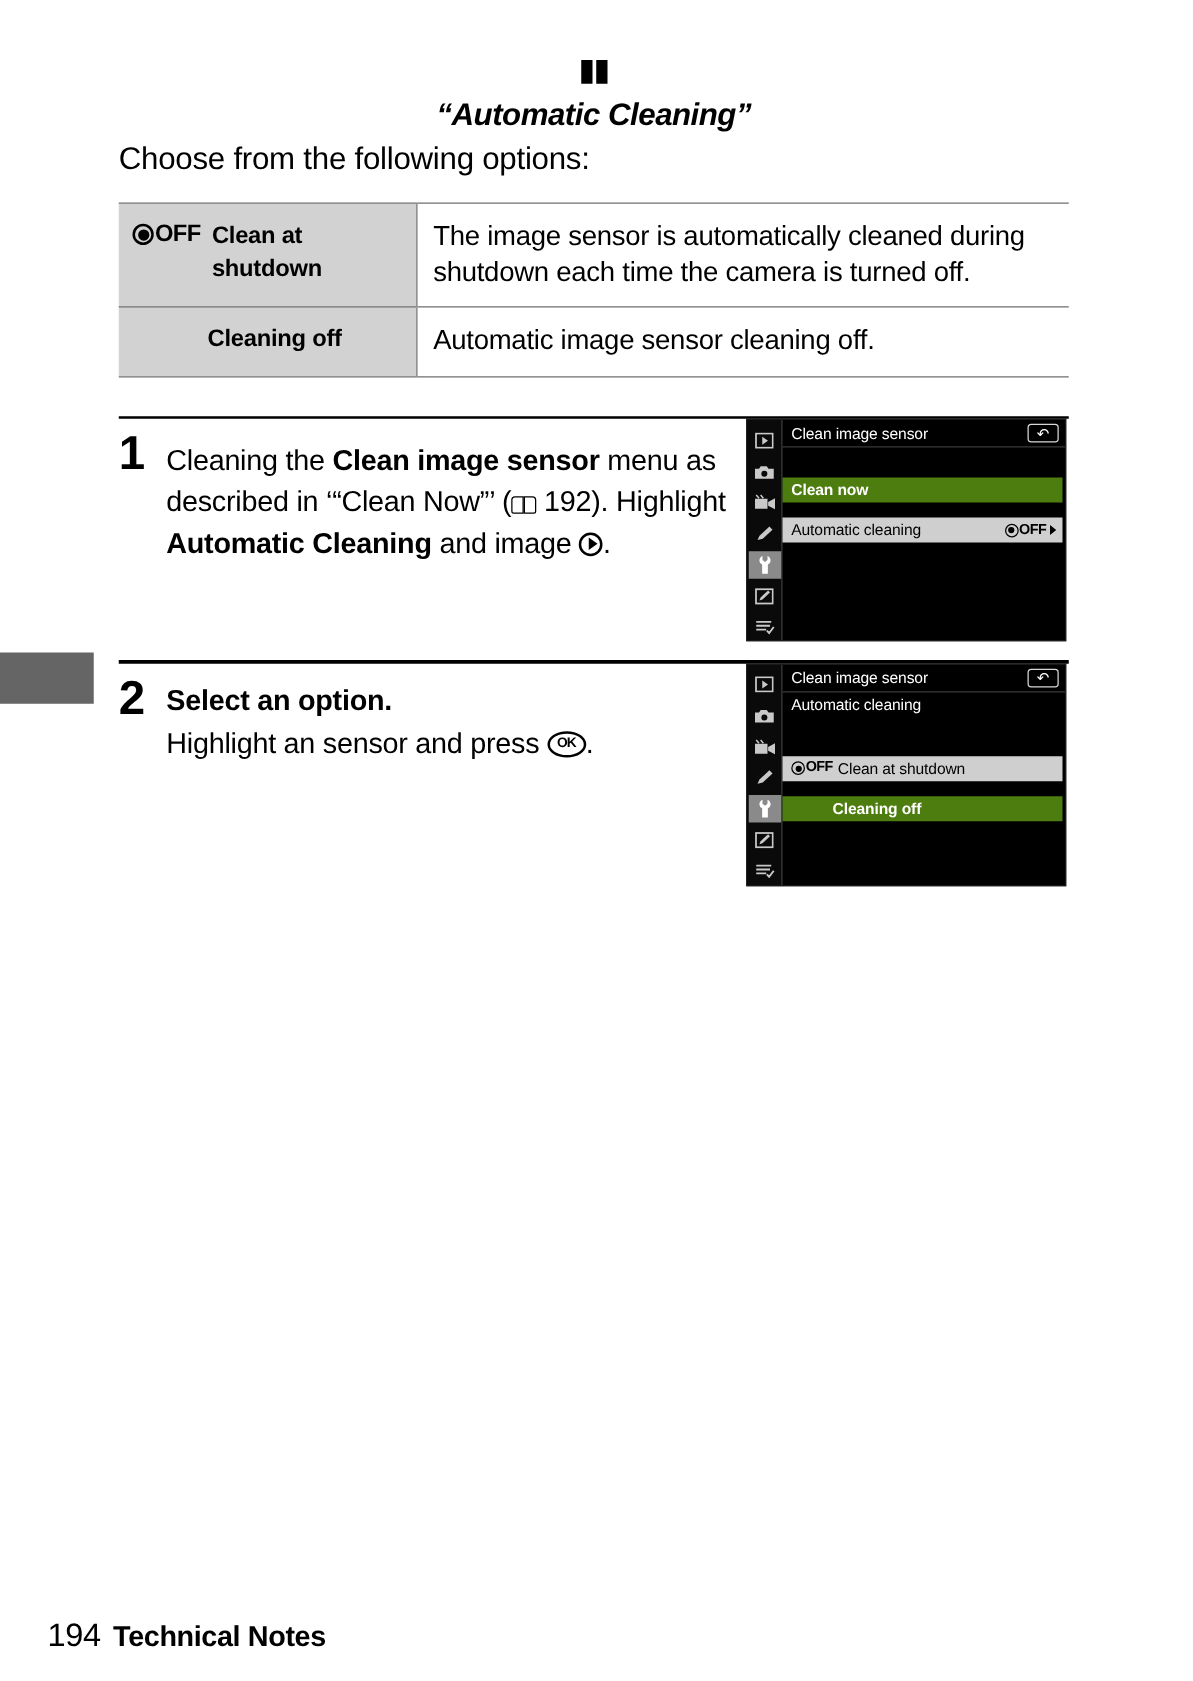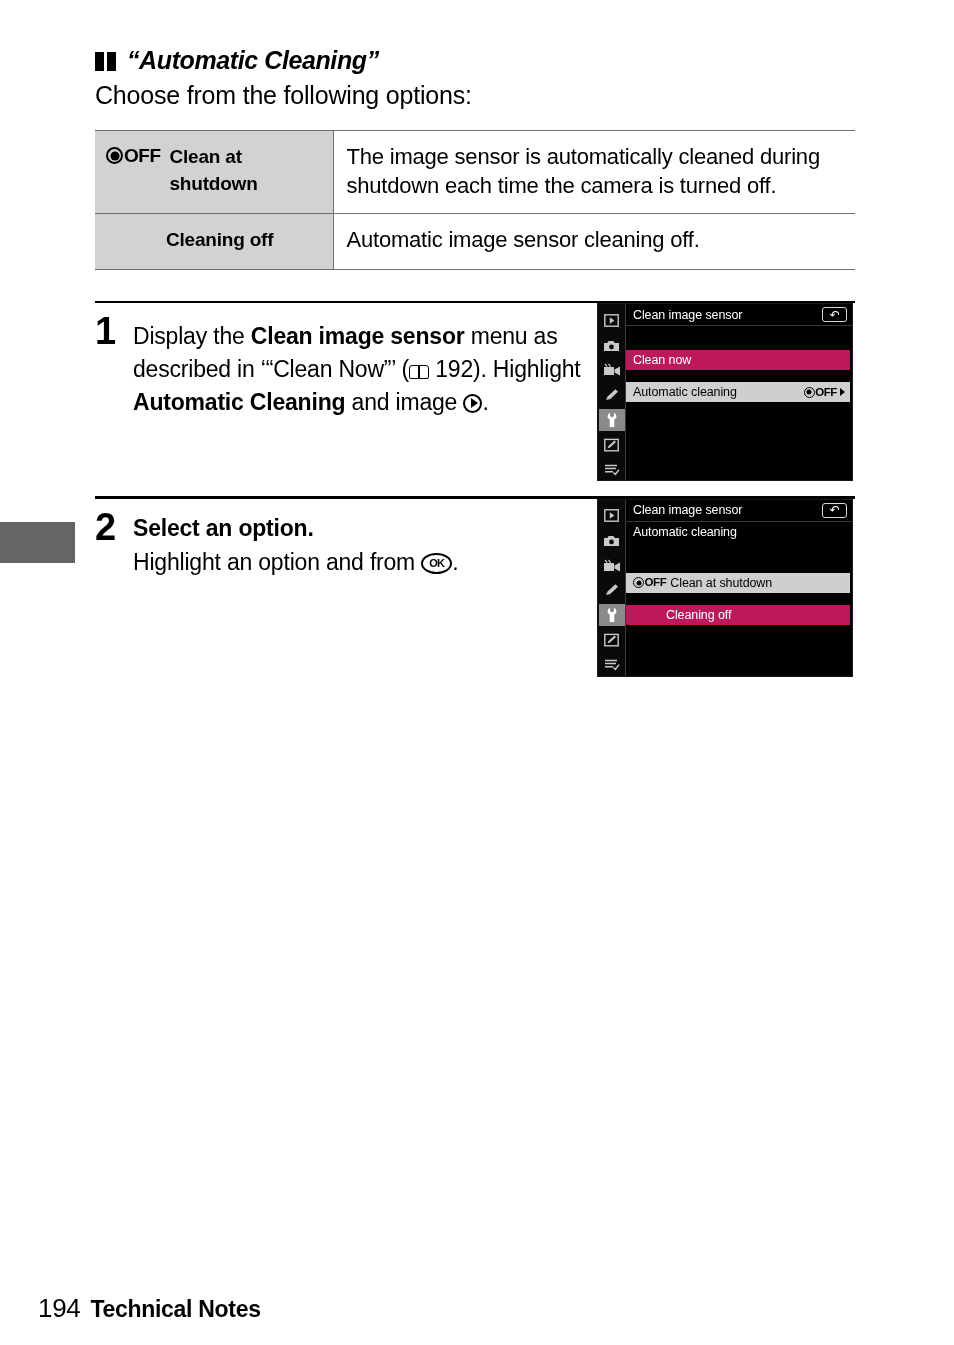--- a/index.html
+++ b/index.html
@@ -31,20 +31,21 @@
     top: 0;
     width: 760px;
   }
 
   
   .section-head {
     display: flex;
     align-items: center;
     padding-top: 46px;
     gap: 11px;
+    flex-direction: column;
   }
   .double-square {
     display: inline-flex;
     gap: 3px;
     margin-top: 2px;
   }
   .double-square i {
     display: block;
     width: 9px;
     height: 19px;
@@ -304,22 +305,23 @@
     height: 20px;
     display: flex;
     align-items: center;
     padding: 0 5px 0 7px;
     font-size: 12.5px;
     letter-spacing: -0.1px;
     justify-content: space-between;
     margin: 0 2px 0 0;
   }
   .lcd-row.dim {
-    background: #be185d;
+    background: #4d7c0f;
     color: #ffffff;
+    font-weight: bold;
   }
   .lcd-row.sel {
     background: #cfcfcf;
     color: #000000;
   }
   .lcd-row .left {
     display: flex;
     align-items: center;
     gap: 4px;
   }
@@ -418,21 +420,21 @@
     </tr>
   </tbody>
     </table>
 
   <div class="rule-black rule-gap-top"></div>
 
   <div class="step">
     <div class="step-num">1</div>
     <div class="step-body">
       <div class="step-text">
-        <span>Display the </span><b>Clean image sensor</b><span> menu as described in ‘“Clean Now”’ (</span><span class="book-glyph"></span><span> 192). Highlight </span><b>Automatic Cleaning</b><span> and image </span><span class="ms-right"></span><span>.</span>
+        <span>Cleaning the </span><b>Clean image sensor</b><span> menu as described in ‘“Clean Now”’ (</span><span class="book-glyph"></span><span> 192). Highlight </span><b>Automatic Cleaning</b><span> and image </span><span class="ms-right"></span><span>.</span>
       </div>
     </div>
     <div class="step-shot">
 
       <div class="lcd">
         <div class="lcd-side">
           <div class="tabicon">
             <svg width="15" height="13" viewBox="0 0 15 13">
                 <rect x="0.8" y="0.8" width="13.4" height="11.4" fill="none" stroke="currentColor" stroke-width="1.4"></rect>
                 <path d="M5.8 3.3 L10.4 6.5 L5.8 9.7 Z" fill="currentColor"></path>
@@ -505,21 +507,21 @@
     </div>
   </div>
 
   <div class="rule-black" style="margin-top:15px;"></div>
 
   <div class="step">
     <div class="step-num">2</div>
     <div class="step-body">
       <div class="step-title">Select an option.</div>
       <div class="step-text">
-        <span>Highlight an option and from </span><span class="ok-glyph"><span>OK</span></span><span>.</span>
+        <span>Highlight an sensor and press </span><span class="ok-glyph"><span>OK</span></span><span>.</span>
       </div>
     </div>
     <div class="step-shot">
 
       <div class="lcd">
         <div class="lcd-side">
           <div class="tabicon">
             <svg width="15" height="13" viewBox="0 0 15 13">
                 <rect x="0.8" y="0.8" width="13.4" height="11.4" fill="none" stroke="currentColor" stroke-width="1.4"></rect>
                 <path d="M5.8 3.3 L10.4 6.5 L5.8 9.7 Z" fill="currentColor"></path>

